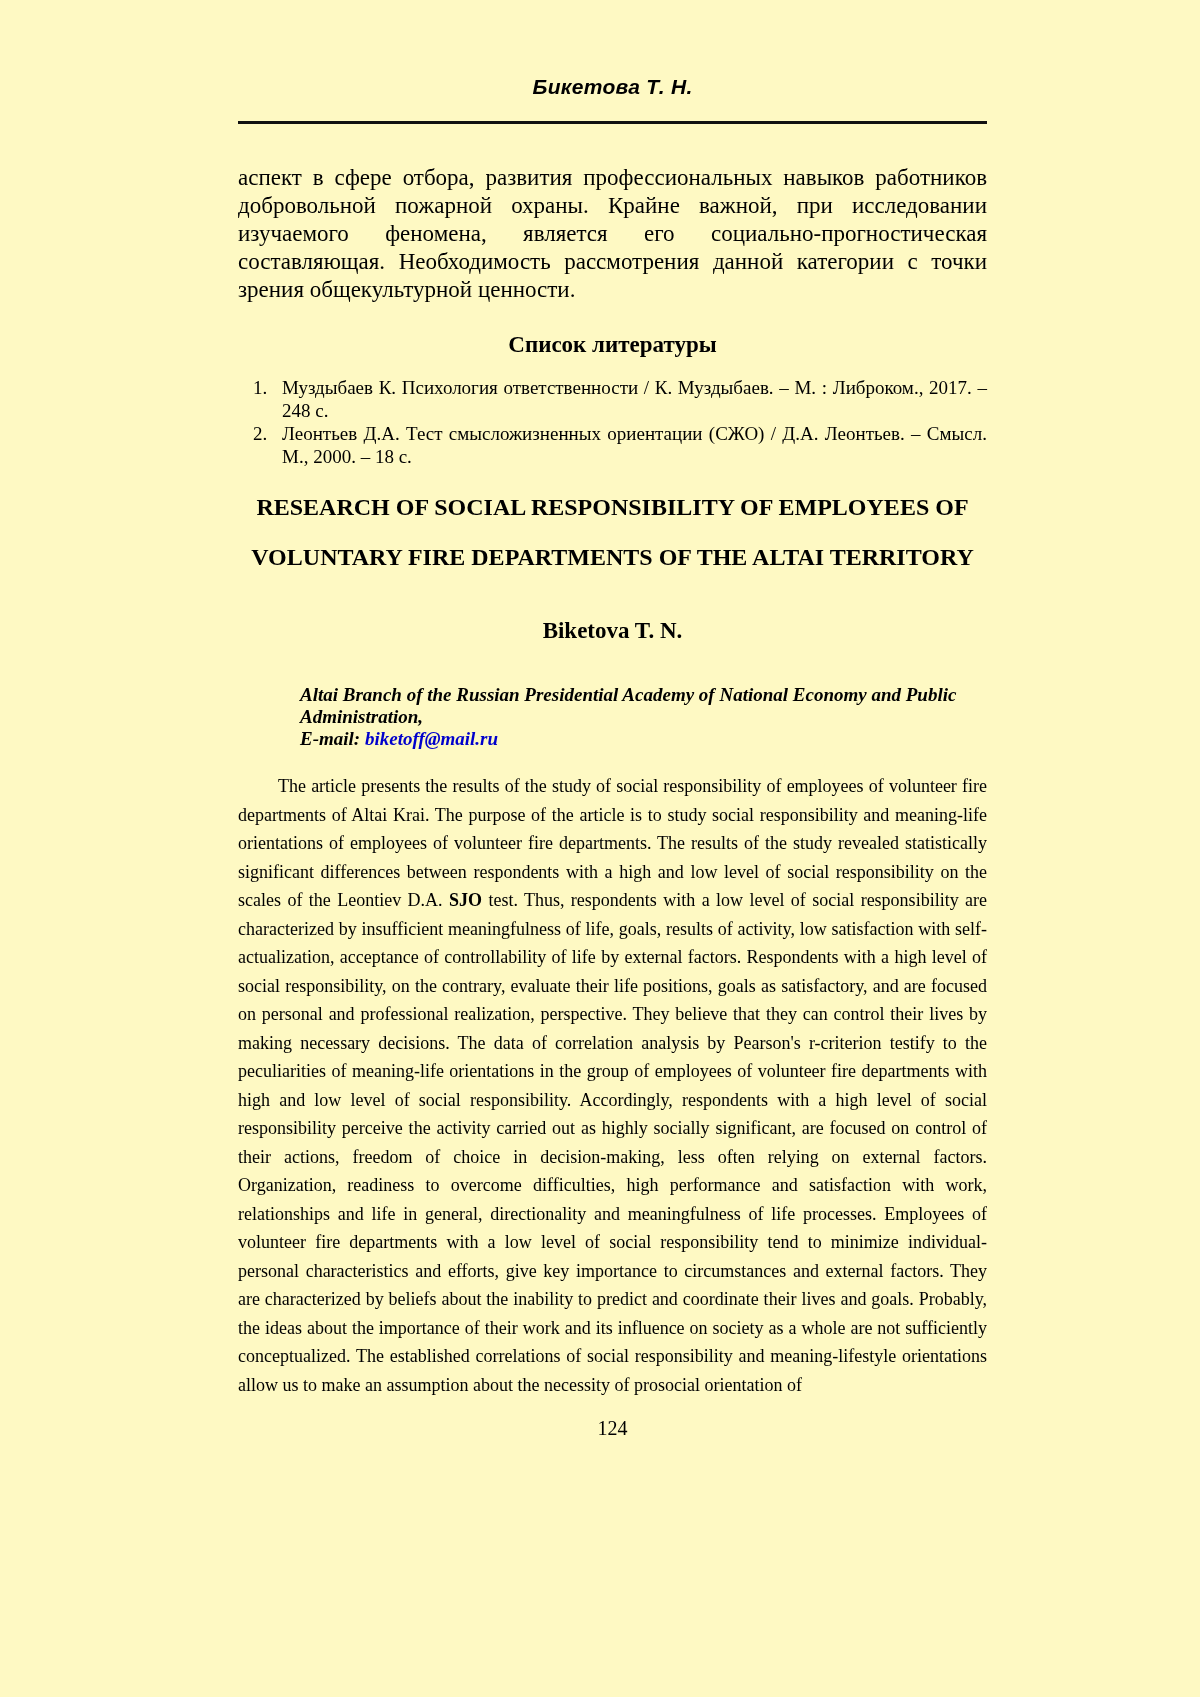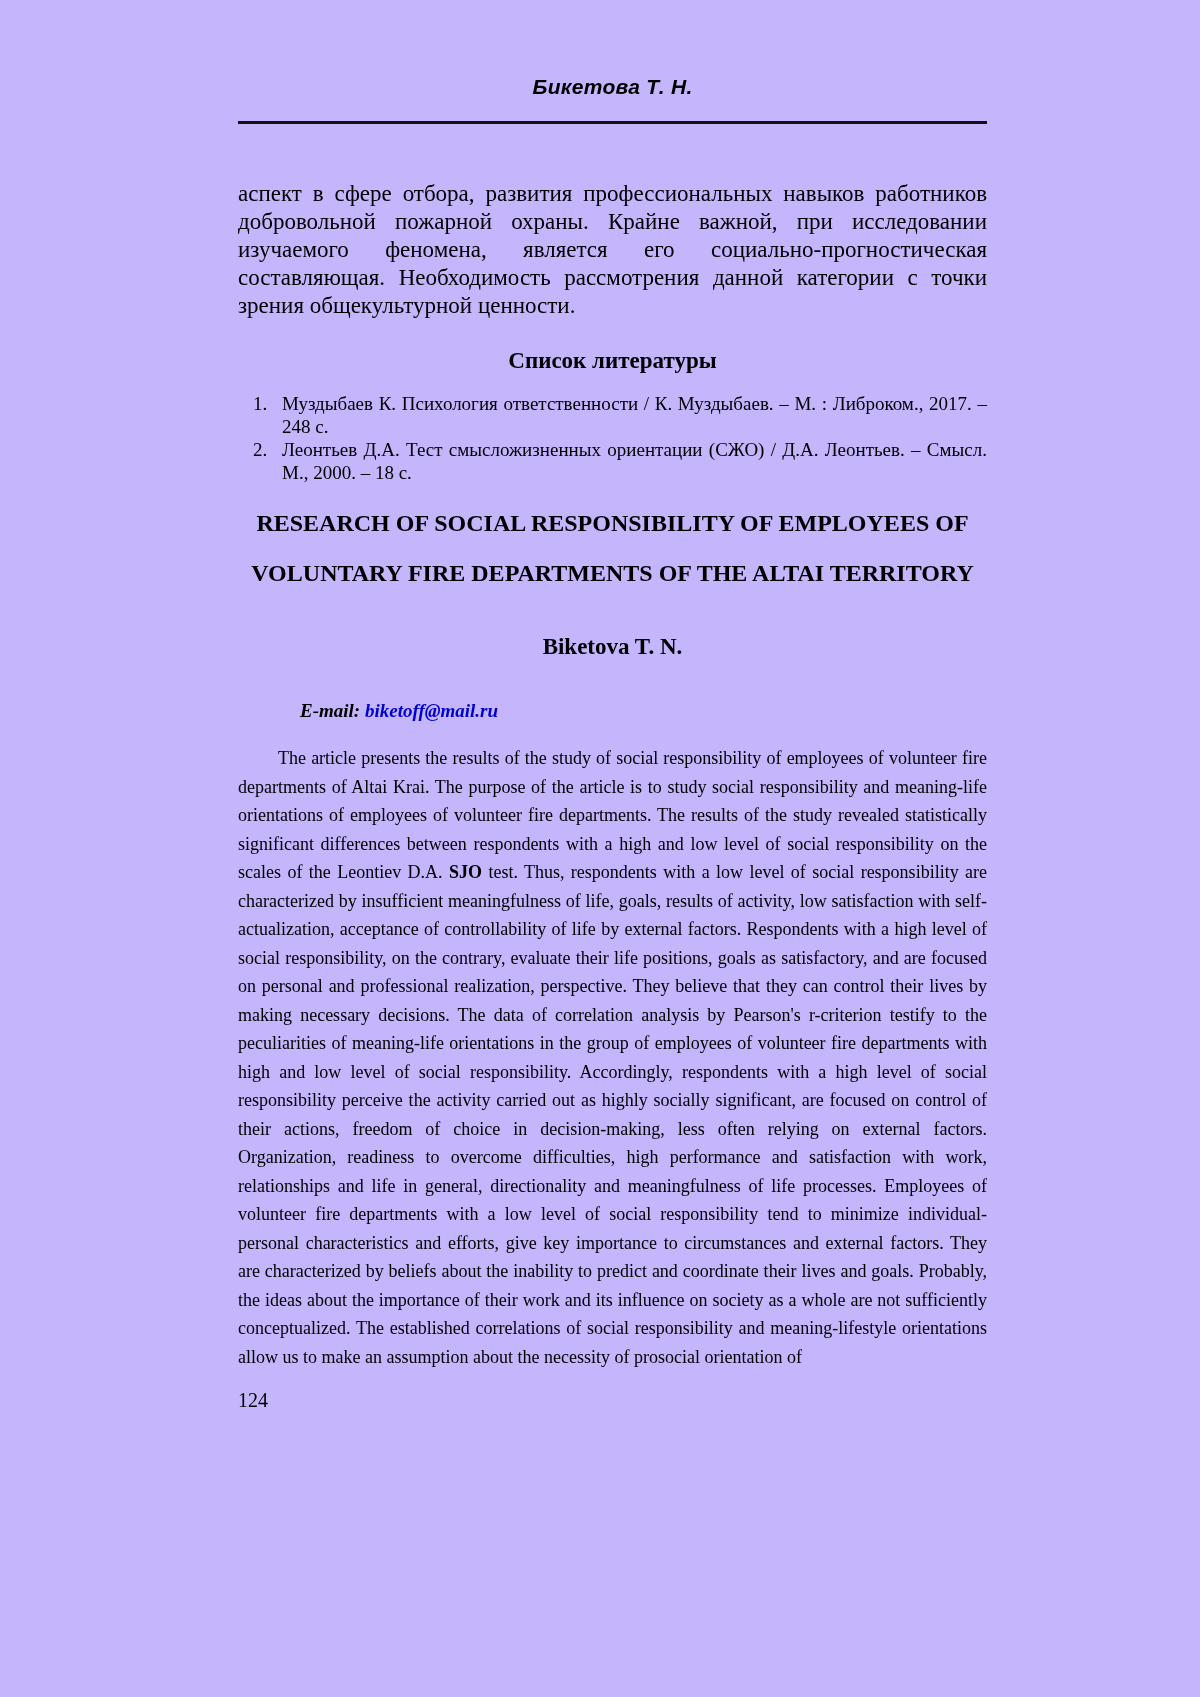--- a/index.html
+++ b/index.html
@@ -4,21 +4,21 @@
 <style>
   html, body {
     margin: 0;
     padding: 0;
     background: #ffffff;
   }
   .page {
     position: relative;
     width: 1200px;
     height: 1697px;
-    background: #c4b5fd;
+    background: #fef9c3;
     color: #000000;
     font-family: "Liberation Serif", serif;
     overflow: hidden;
     box-sizing: border-box;
     padding-top: 75px;
   }
   .content {
     width: 749px;
     margin-left: 238px;
   }
@@ -30,21 +30,21 @@
     font-size: 21px;
     letter-spacing: 0.3px;
   }
   .header-rule {
     margin-top: 22px;
     height: 3px;
     background: #111111;
     width: 100%;
   }
   .ru-paragraph {
-    margin-top: 56px;
+    margin-top: 40px;
     font-size: 23px;
     line-height: 28px;
     text-align: justify;
   }
   .ref-heading {
     margin-top: 28px;
     text-align: center;
     font-weight: bold;
     font-size: 23px;
   }
@@ -96,20 +96,21 @@
     font-size: 18px;
     line-height: 28.5px;
     text-align: justify;
     text-indent: 40px;
   }
   .abstract .emph {
     font-weight: bold;
   }
   .page-number {
     margin-top: 10px;
+    text-align: center;
     font-size: 20px;
   }
 </style>
 </head>
 <body>
 
 <div class="page">
   <div class="content">
 
     <div class="running-header">Бикетова Т. Н.</div>
@@ -132,20 +133,21 @@
     </div>
 
     <div class="article-title">
       <div class="title-line">RESEARCH OF SOCIAL RESPONSIBILITY OF EMPLOYEES OF</div>
       <div class="title-line">VOLUNTARY FIRE DEPARTMENTS OF THE ALTAI TERRITORY</div>
     </div>
 
     <div class="article-author">Biketova T. N.</div>
 
     <div class="affiliation-block">
+      <div>Altai Branch of the Russian Presidential Academy of National Economy and Public Administration,</div>
       <div>
         <span>E-mail: </span><span class="email-link">biketoff@mail.ru</span>
       </div>
     </div>
 
     <p class="abstract">
       <span>The article presents the results of the study of social responsibility of employees of volunteer fire departments of Altai Krai. The purpose of the article is to study social responsibility and meaning-life orientations of employees of volunteer fire departments. The results of the study revealed statistically significant differences between respondents with a high and low level of social responsibility on the scales of the Leontiev D.A. </span><span class="emph">SJO</span><span> test. Thus, respondents with a low level of social responsibility are characterized by insufficient meaningfulness of life, goals, results of activity, low satisfaction with self-actualization, acceptance of controllability of life by external factors. Respondents with a high level of social responsibility, on the contrary, evaluate their life positions, goals as satisfactory, and are focused on personal and professional realization, perspective. They believe that they can control their lives by making necessary decisions. The data of correlation analysis by Pearson's r-criterion testify to the peculiarities of meaning-life orientations in the group of employees of volunteer fire departments with high and low level of social responsibility. Accordingly, respondents with a high level of social responsibility perceive the activity carried out as highly socially significant, are focused on control of their actions, freedom of choice in decision-making, less often relying on external factors. Organization, readiness to overcome difficulties, high performance and satisfaction with work, relationships and life in general, directionality and meaningfulness of life processes. Employees of volunteer fire departments with a low level of social responsibility tend to minimize individual-personal characteristics and efforts, give key importance to circumstances and external factors. They are characterized by beliefs about the inability to predict and coordinate their lives and goals. Probably, the ideas about the importance of their work and its influence on society as a whole are not sufficiently conceptualized. The established correlations of social responsibility and meaning-lifestyle orientations allow us to make an assumption about the necessity of prosocial orientation of</span>
     </p>
 
     <div class="page-number">124</div>

